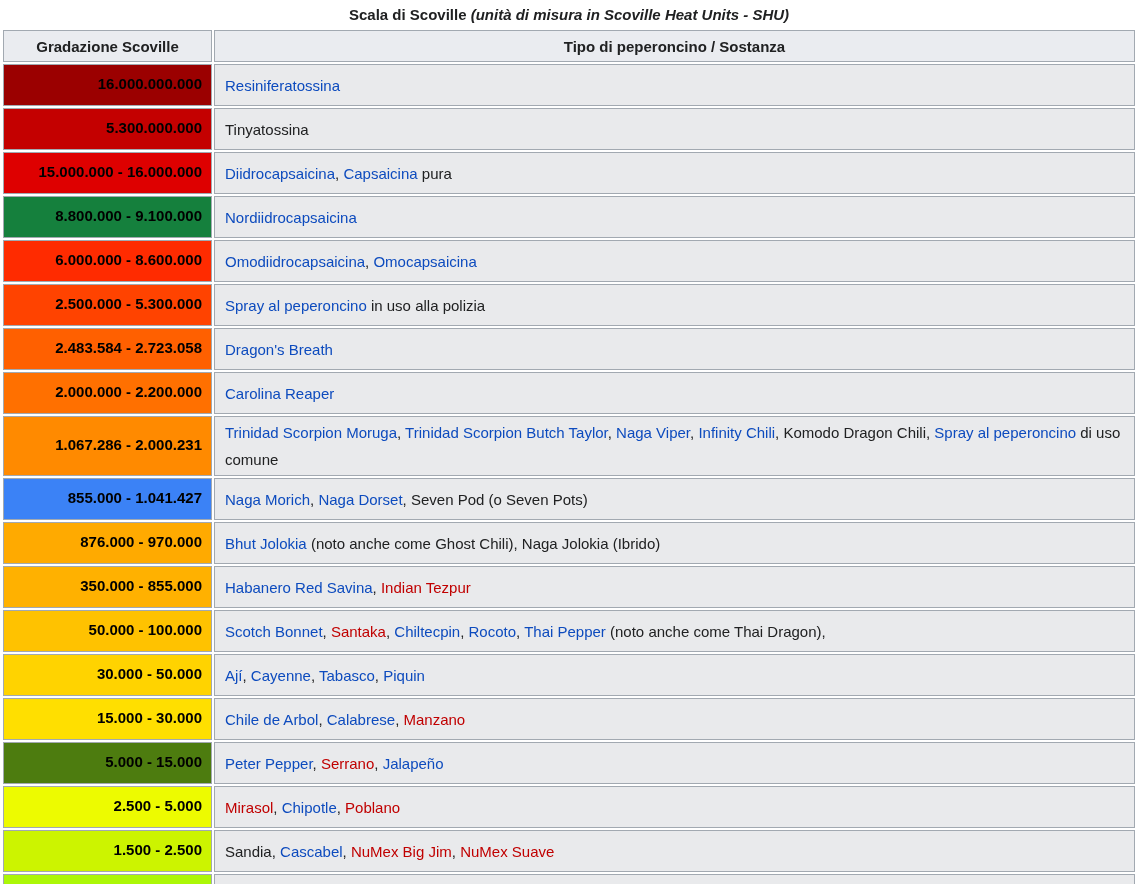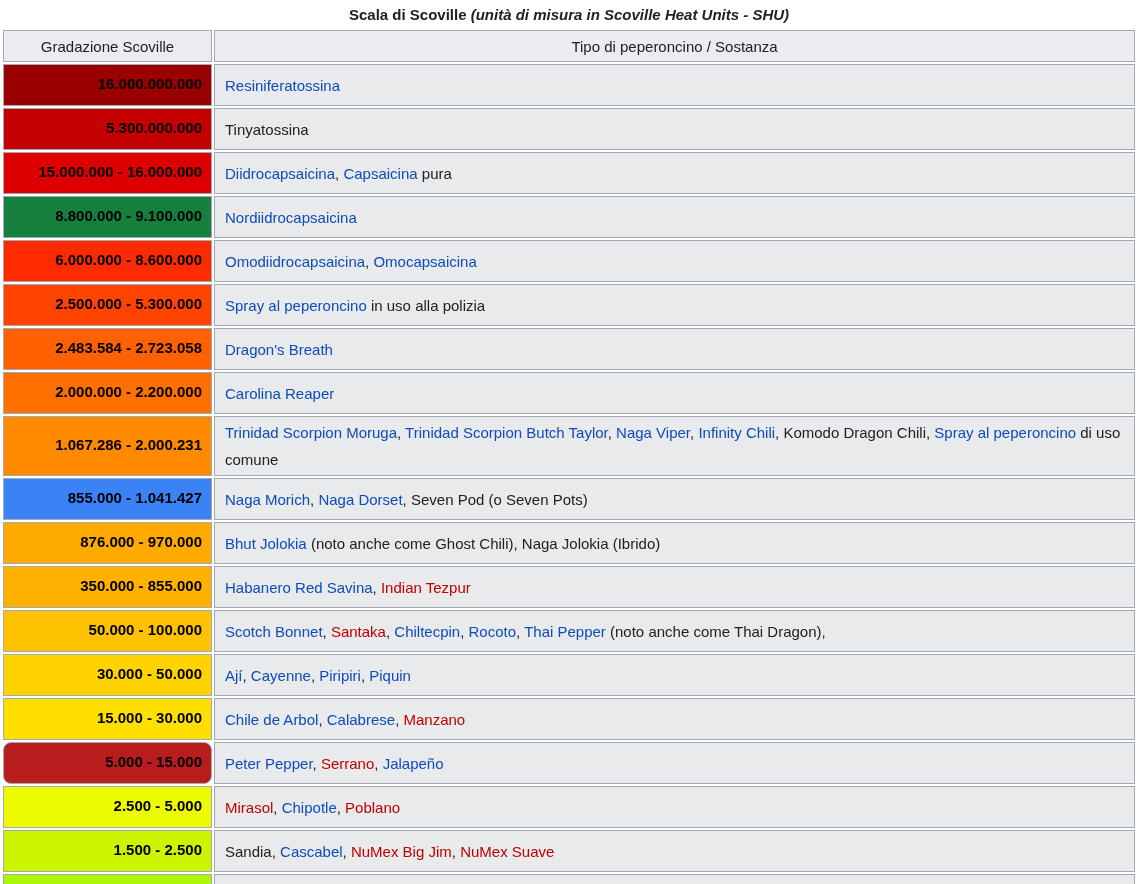--- a/index.html
+++ b/index.html
@@ -28,21 +28,21 @@
     width: 1136px;
     margin: 0 1px;
     border-collapse: separate;
     border-spacing: 2px;
     background: #ffffff;
     font-size: 15px;
   }
   th {
     background: #eaecf0;
     border: 1px solid #a2a9b1;
-    font-weight: normal;
+    font-weight: bold;
     text-align: center;
     height: 28px;
     padding: 1px 4px;
   }
   td {
     border: 1px solid #a2a9b1;
     vertical-align: middle;
   }
   td.range {
     width: 196px;
@@ -129,28 +129,28 @@
         <tr>
           <td class="range" style="background: rgb(255, 177, 0);">350.000 - 855.000</td>
           <td class="content"><a href="#" class="link">Habanero Red Savina</a><span>, </span><a href="#" class="redlink">Indian Tezpur</a></td>
         </tr>
         <tr>
           <td class="range" style="background: rgb(255, 194, 0);">50.000 - 100.000</td>
           <td class="content"><a href="#" class="link">Scotch Bonnet</a><span>, </span><a href="#" class="redlink">Santaka</a><span>, </span><a href="#" class="link">Chiltecpin</a><span>, </span><a href="#" class="link">Rocoto</a><span>, </span><a href="#" class="link">Thai Pepper</a><span> (noto anche come Thai Dragon),</span></td>
         </tr>
         <tr>
           <td class="range" style="background: rgb(255, 211, 0);">30.000 - 50.000</td>
-          <td class="content"><a href="#" class="link">Ají</a><span>, </span><a href="#" class="link">Cayenne</a><span>, </span><a href="#" class="link">Piripiri</a><span>, </span><a href="#" class="link">Piquin</a></td>
+          <td class="content"><a href="#" class="link">Ají</a><span>, </span><a href="#" class="link">Cayenne</a><span>, </span><a href="#" class="link">Tabasco</a><span>, </span><a href="#" class="link">Piquin</a></td>
         </tr>
         <tr>
           <td class="range" style="background: rgb(255, 223, 0);">15.000 - 30.000</td>
           <td class="content"><a href="#" class="link">Chile de Arbol</a><span>, </span><a href="#" class="link">Calabrese</a><span>, </span><a href="#" class="redlink">Manzano</a></td>
         </tr>
         <tr>
-          <td class="range" style="background: #b91c1c; border-radius: 8px;">5.000 - 15.000</td>
+          <td class="range" style="background: #4d7c0f;">5.000 - 15.000</td>
           <td class="content"><a href="#" class="link">Peter Pepper</a><span>, </span><a href="#" class="redlink">Serrano</a><span>, </span><a href="#" class="link">Jalapeño</a></td>
         </tr>
         <tr>
           <td class="range" style="background: rgb(237, 251, 0);">2.500 - 5.000</td>
           <td class="content"><a href="#" class="redlink">Mirasol</a><span>, </span><a href="#" class="link">Chipotle</a><span>, </span><a href="#" class="redlink">Poblano</a></td>
         </tr>
         <tr>
           <td class="range" style="background: rgb(204, 244, 0);">1.500 - 2.500</td>
           <td class="content"><span>Sandia, </span><a href="#" class="link">Cascabel</a><span>, </span><a href="#" class="redlink">NuMex Big Jim</a><span>, </span><a href="#" class="redlink">NuMex Suave</a></td>
         </tr>

